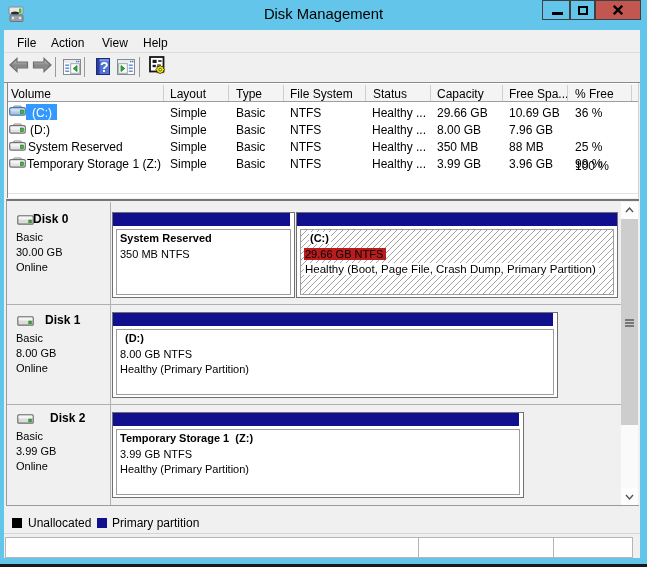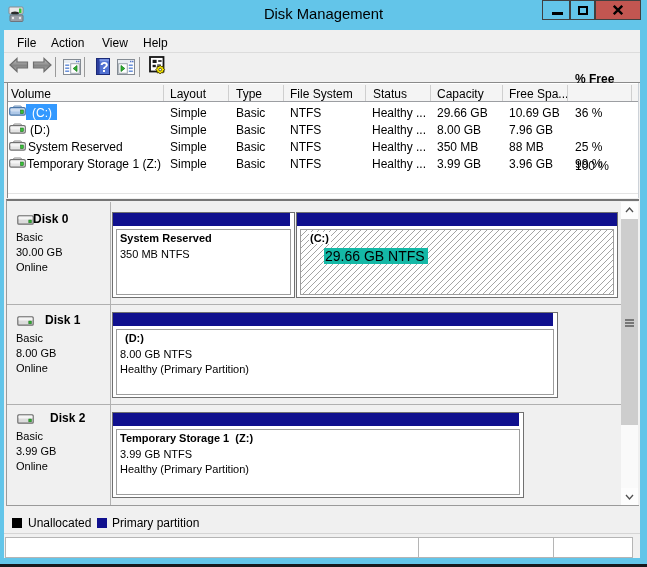--- a/index.html
+++ b/index.html
@@ -103,21 +103,21 @@
 <div class="a" style="left:7px;top:83px;width:632px;height:115px;background:#fff;border-left:1px solid #868686;border-right:1px solid #cdd2d8;"></div>
 
 <div class="a" style="left:8px;top:84px;width:630px;height:18px;background:#f4f4f4;border-bottom:1px solid #9c9ea2;"></div>
 <div class="t" style="left:11px;top:87px;">Volume</div>
 <div class="t" style="left:170px;top:87px;">Layout</div>
 <div class="t" style="left:236px;top:87px;">Type</div>
 <div class="t" style="left:290px;top:87px;">File System</div>
 <div class="t" style="left:373px;top:87px;">Status</div>
 <div class="t" style="left:437px;top:87px;">Capacity</div>
 <div class="t" style="left:509px;top:87px;">Free Spa...</div>
-<div class="t" style="left:575px;top:72px;font-weight:bold;">% Free</div>
+<div class="t" style="left:575px;top:87px;">% Free</div>
 <div class="a" style="left:163px;top:85px;width:1px;height:16px;background:#cfcfcf;"></div>
 <div class="a" style="left:228px;top:85px;width:1px;height:16px;background:#cfcfcf;"></div>
 <div class="a" style="left:283px;top:85px;width:1px;height:16px;background:#cfcfcf;"></div>
 <div class="a" style="left:365px;top:85px;width:1px;height:16px;background:#cfcfcf;"></div>
 <div class="a" style="left:430px;top:85px;width:1px;height:16px;background:#cfcfcf;"></div>
 <div class="a" style="left:502px;top:85px;width:1px;height:16px;background:#cfcfcf;"></div>
 <div class="a" style="left:567px;top:85px;width:1px;height:16px;background:#cfcfcf;"></div>
 <div class="a" style="left:631px;top:85px;width:1px;height:16px;background:#cfcfcf;"></div>
 
 <div class="a" style="left:26px;top:104px;width:31px;height:16px;background:#3399ff;"></div>
@@ -215,21 +215,22 @@
   <div class="a" style="left:3px;top:16px;width:314px;height:66px;border:1px solid #9d9d9d;overflow:hidden;background:#fff;">
     <svg class="a" style="left:0;top:0" width="312" height="64">
       <defs>
           <pattern id="hp" width="6" height="6" patternUnits="userSpaceOnUse">
             <path d="M-1.5 7.5 L7.5 -1.5" stroke="#a4a4a4" stroke-width="1"></path>
           </pattern>
         </defs>
       <rect width="312" height="64" fill="url(#hp)"></rect>
     </svg>
     <div class="t" style="left:8px;top:1.5px;font-size:11px;font-weight:bold;background:#fff;padding:0 2px 0 1px;">(C:)</div>
-    <div class="t" style="left:3px;top:17.5px;font-size:14px;background:#14b8a6;padding:0 3px 0 1px;margin-left:20px;">29.66 GB NTFS</div>
+    <div class="t" style="left:3px;top:17.5px;font-size:11px;background:#b91c1c;padding:0 3px 0 1px;">29.66 GB NTFS</div>
+    <div class="t" style="left:3px;top:32.5px;font-size:11.5px;background:#fff;padding:0 3px 0 1px;">Healthy (Boot, Page File, Crash Dump, Primary Partition)</div>
   </div>
 </div>
 
 <svg class="a" style="left:17px;top:316px" width="17" height="10" viewBox="0 0 17 10">
   <rect x="0.8" y="0.8" width="15.4" height="8.4" rx="1" fill="#dcdcdc" stroke="#6e6e6e" stroke-width="1.2"></rect>
   <rect x="1.6" y="1.6" width="13.8" height="3" rx="0.8" fill="#f4f4f4"></rect>
   <rect x="11.8" y="5" width="2.6" height="2.8" fill="#2fae2f" stroke="#1d6e1d" stroke-width="0.5"></rect>
 </svg>
 <div class="t" style="left:33px;top:313px;font-weight:bold;margin-left:12px;">Disk 1</div>
 <div class="t" style="left:16px;top:332px;font-size:11px;">Basic</div>

